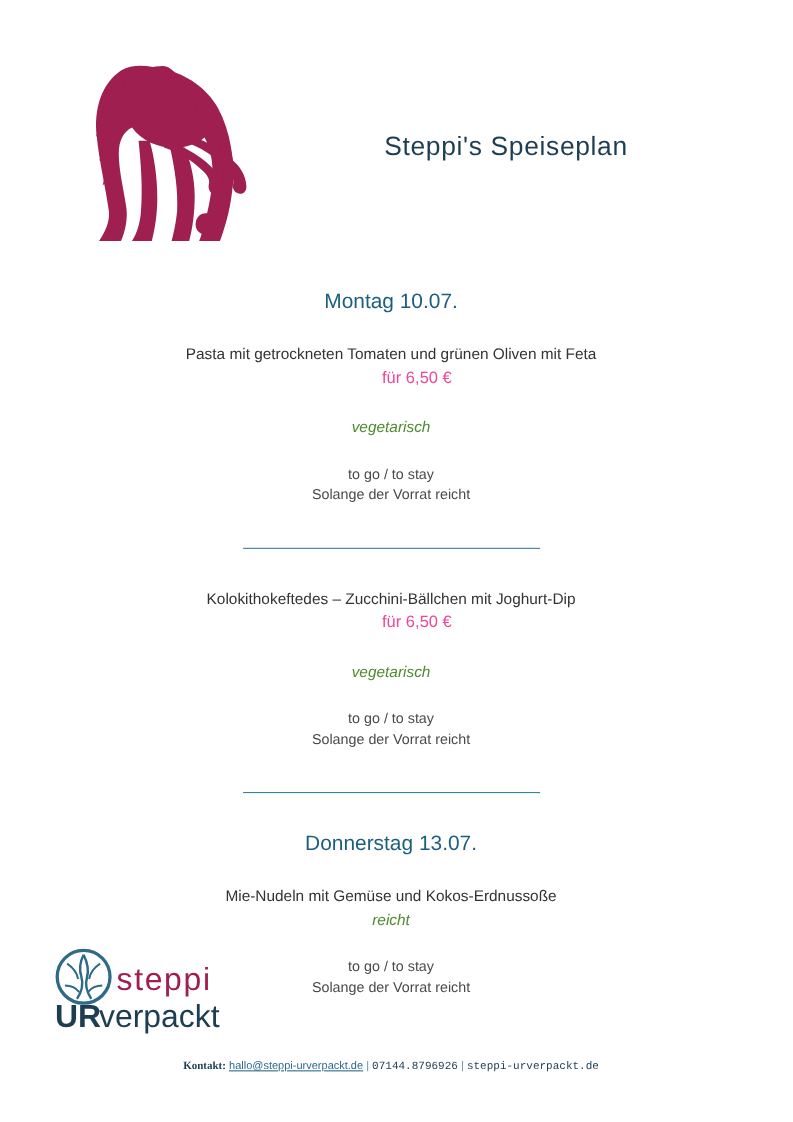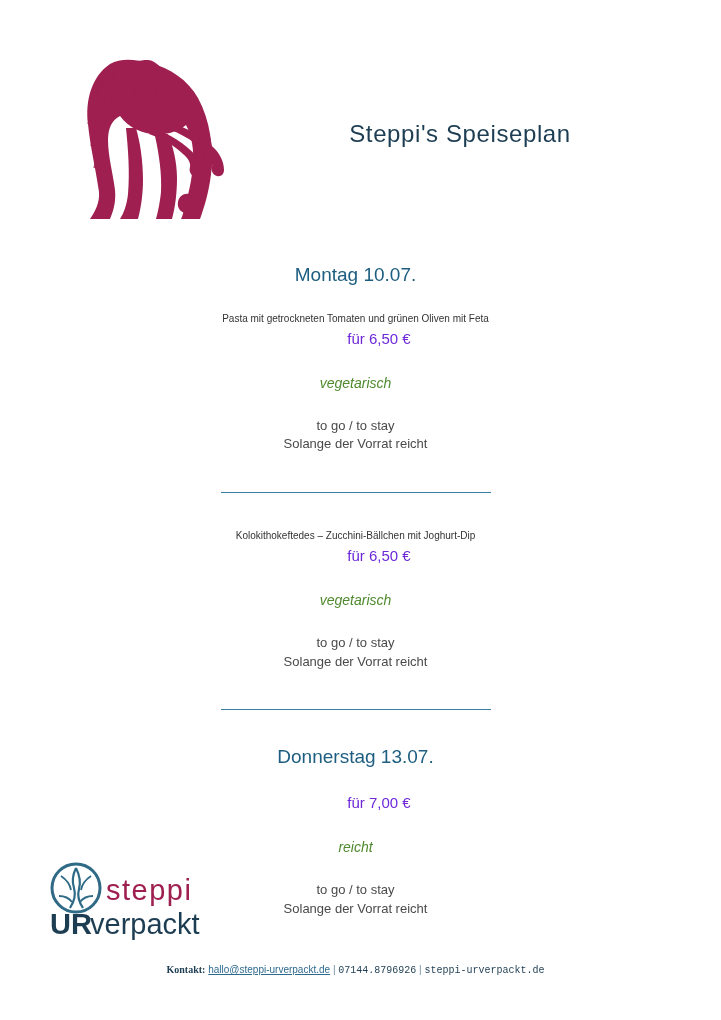--- a/index.html
+++ b/index.html
@@ -65,28 +65,28 @@
     text-align: center;
     margin-bottom: 0;
   }
   .day-name {
     font-size: 19px;
     color: #1d5e80;
     margin: 0 0 26px 0;
     font-weight: 400;
   }
   .dish {
-    font-size: 10px;
+    font-size: 14px;
     color: #333333;
     line-height: 1.35;
     margin: 0 0 4px 0;
   }
   .price {
     font-size: 15px;
-    color: #6d28d9;
+    color: #ec4899;
     margin: 0 0 28px 0;
     padding-left: 47px;
   }
   .tag {
     font-size: 14px;
     font-style: italic;
     color: #4f8a2f;
     margin: 0 0 26px 0;
   }
   .note {
@@ -198,21 +198,21 @@
       <p class="price">für 6,50 €</p>
       <p class="tag">vegetarisch</p>
       <p class="note">to go / to stay</p>
       <p class="note">Solange der Vorrat reicht</p>
     </div>
 
     <hr class="sep">
 
     <div class="day day-block-3">
       <h2 class="day-name">Donnerstag 13.07.</h2>
-      <p class="price">für 7,00 €</p>
+      <p class="dish">Mie-Nudeln mit Gemüse und Kokos-Erdnussoße</p>
       <p class="tag">reicht</p>
       <p class="note">to go / to stay</p>
       <p class="note">Solange der Vorrat reicht</p>
     </div>
 
   </div>
 
   <div class="footer-logo">
     <svg width="190" height="80" viewBox="0 0 190 80" xmlns="http://www.w3.org/2000/svg">
       <g>

